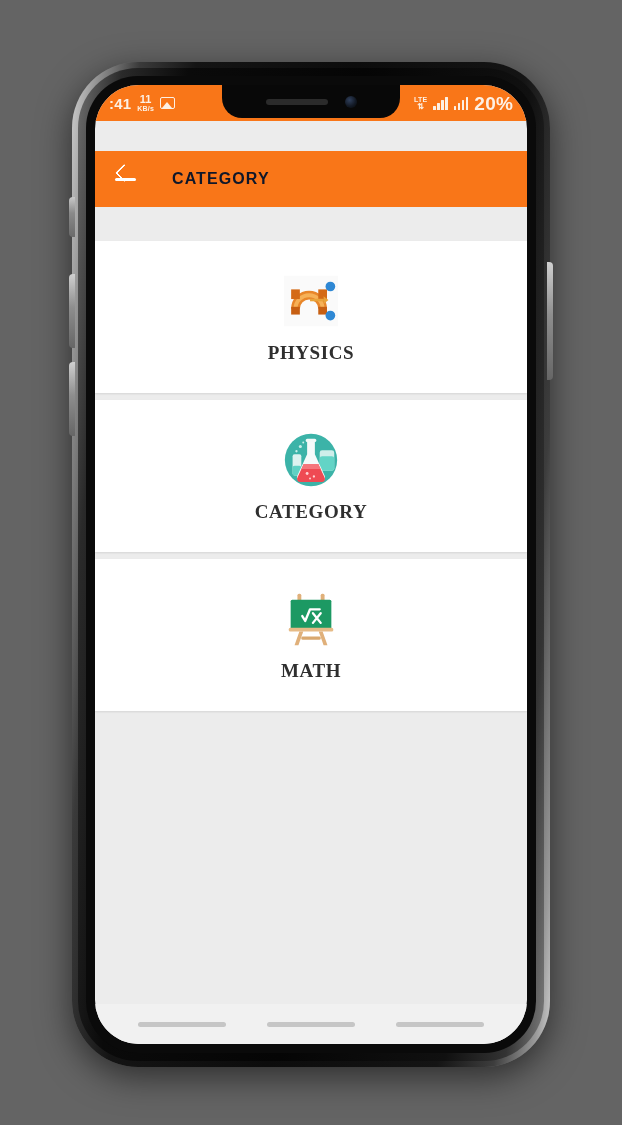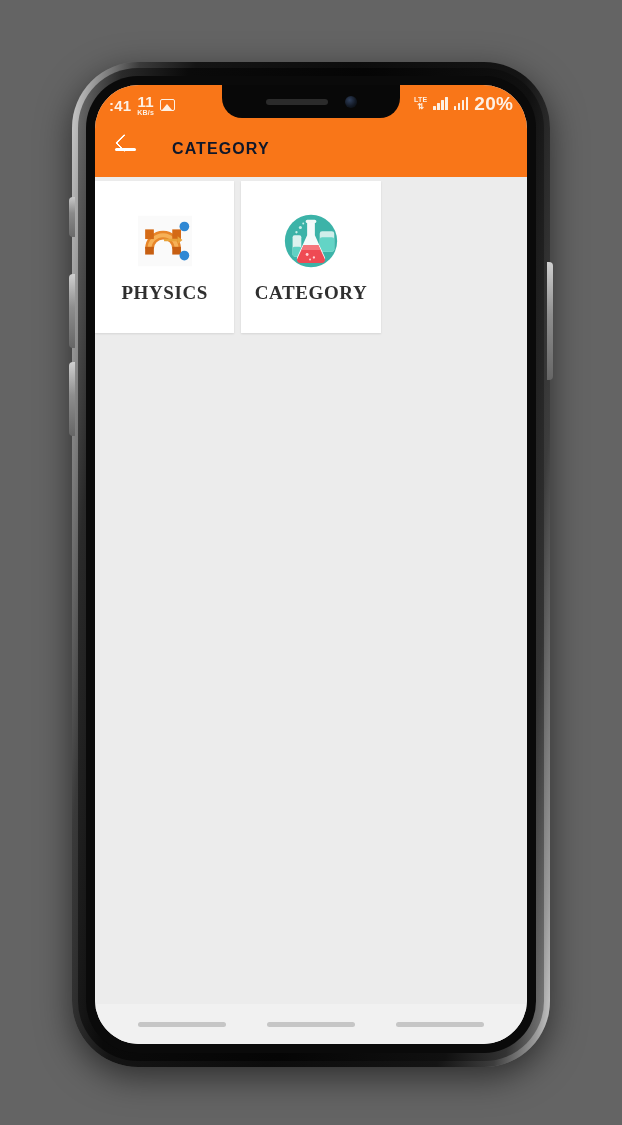--- a/index.html
+++ b/index.html
@@ -48,21 +48,21 @@
     position:absolute; right:-3px; top:200px; width:6px; height:118px;
     border-radius:0 4px 4px 0;
     background:linear-gradient(180deg,#d0d0d0,#8e8e8e 45%,#666);
   }
 
   
   .screen{
     position:absolute; left:23px; top:23px; right:23px; bottom:23px;
     border-radius:44px; overflow:hidden;
     background:#ececec;
-    display:flex; flex-direction:column;
+    display:flex; flex-direction:column;gap:30px;
   }
 
   
   .statusbar{
     position:relative; height:36px; flex:0 0 36px;
     background:#f97618;
     display:flex; align-items:flex-start; justify-content:space-between;
     padding:4px 14px 0 14px;
   }
   .notch{
@@ -81,21 +81,21 @@
   }
 
   .status-left, .status-right{
     display:flex; align-items:center; gap:6px;
     color:#fdf0e4; font-size:14px; font-weight:bold;
     letter-spacing:.2px; line-height:1;
     padding-top:5px;
   }
   .status-time{ font-size:15px; font-weight:bold; }
   .net-speed{ display:flex; flex-direction:column; align-items:center; line-height:1; }
-  .net-speed .n{ font-size:15px; font-weight:bold; }
+  .net-speed .n{ font-size:11px; font-weight:bold; }
   .net-speed .u{ font-size:7px; font-weight:bold; }
 
   .ic-photo{
     width:15px; height:12px; border:1.6px solid #fdf0e4; border-radius:2px;
     position:relative; overflow:hidden;
   }
   .ic-photo::after{
     content:""; position:absolute; left:1px; bottom:0;
     border-left:5px solid transparent; border-right:5px solid transparent;
     border-bottom:6px solid #fdf0e4;
@@ -129,21 +129,21 @@
     transform:rotate(-45deg); transform-origin:left top; border-radius:1px;
   }
   .appbar-title{
     color:#0f172a; font-size:16px; font-weight:bold; letter-spacing:1.1px;
     margin-left:33px;
   }
 
   
   .content{ flex:1 1 auto; background:#ececec; overflow:hidden; }
   .grid{
-    display:grid; grid-template-columns:1fr 1fr 1fr;
+    display:grid; grid-template-columns:1fr;
     gap:7px; padding:4px 0 4px 0;
   }
   .card{
     background:#fff; height:152px;
     display:flex; flex-direction:column; align-items:center; justify-content:center;
     gap:10px; cursor:pointer;
     box-shadow:0 1px 2px rgba(0,0,0,.10);
   }
   .card-icon{ width:62px; height:62px; flex:0 0 62px; }
   .card-icon svg{ width:100%; height:100%; display:block; }
@@ -255,20 +255,37 @@
               <circle cx="31" cy="51" r="1" fill="#ffd2d4"></circle>
               <rect x="26.5" y="10" width="11" height="3.5" rx="1.6" fill="#f2f9f8"></rect>
               <circle cx="21" cy="18" r="1.6" fill="#c8efe9"></circle>
               <circle cx="17" cy="23" r="1.2" fill="#c8efe9"></circle>
               <circle cx="24" cy="14" r="1" fill="#c8efe9"></circle>
             </svg>
           </div>
           <div class="card-label">CATEGORY</div>
         </div>
 
+        <div class="card">
+          <div class="card-icon">
+            <svg viewBox="0 0 64 64">
+              <rect x="18" y="6" width="4" height="10" rx="1.6" fill="#e0b07a"></rect>
+              <rect x="42" y="6" width="4" height="10" rx="1.6" fill="#e0b07a"></rect>
+              <rect x="11" y="12" width="42" height="30" rx="1.6" fill="#1c9963"></rect>
+              <rect x="11" y="12" width="42" height="30" rx="1.6" fill="none" stroke="#16build" stroke-width="0"></rect>
+              <path d="M23 29 l3 5 l5 -12 h10" fill="none" stroke="#ffffff" stroke-width="2.4" stroke-linecap="round" stroke-linejoin="round"></path>
+              <path d="M34 26 l8 10 M42 26 l-8 10" stroke="#ffffff" stroke-width="2.4" stroke-linecap="round"></path>
+              <rect x="9" y="41" width="46" height="4" rx="1.6" fill="#e6bb87"></rect>
+              <path d="M20 45 l-5 14 h4 l5 -14 z" fill="#e0b07a"></path>
+              <path d="M44 45 l5 14 h-4 l-5 -14 z" fill="#e0b07a"></path>
+              <rect x="22" y="50" width="20" height="3.4" rx="1.4" fill="#d9a86f"></rect>
+            </svg>
+          </div>
+          <div class="card-label">MATH</div>
+        </div>
 
 
       </div>
     </div>
 
     <div class="navbar">
       <span></span>
       <span></span>
       <span></span>
     </div>

